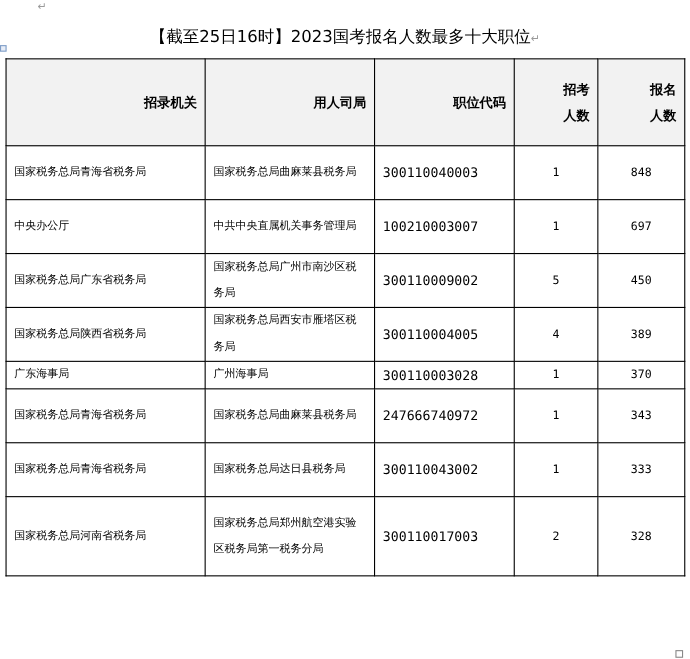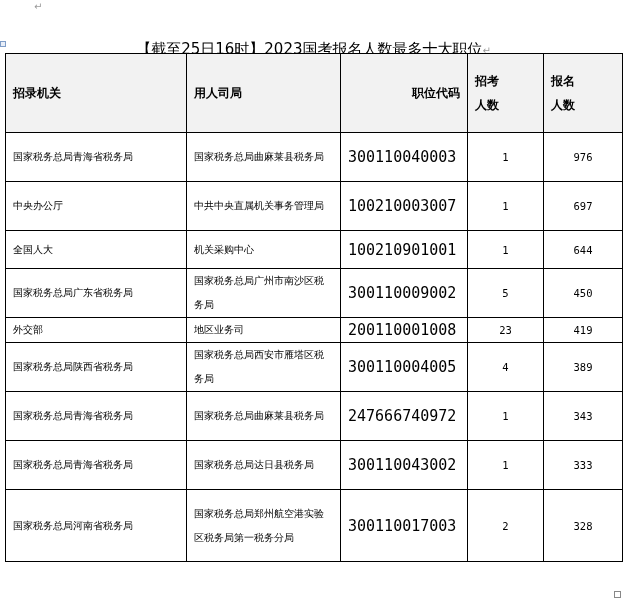--- a/index.html
+++ b/index.html
@@ -1,33 +1,33 @@
 <!DOCTYPE html>
 <html><head>
 <meta charset="utf-8">
 <style>
   html, body { margin: 0; padding: 0; background: #ffffff; }
   body { width: 627px; height: 599px; position: relative; overflow: hidden;
          font-family: "DejaVu Sans", "Liberation Sans", sans-serif; color: #000; }
   .para-mark { color: #9a9a9a; font-size: 10px; }
   .top-mark { position: absolute; left: 34px; top: 1px; }
-  .title { position: absolute; left: 0; top: 40px; width: 627px; text-align: center;
+  .title { position: absolute; left: 0; top: 24px; width: 627px; text-align: center;
            font-size: 15px; letter-spacing: 0px; white-space: nowrap; }
   .move-handle { position: absolute; left: 0; top: 41px; width: 6px; height: 6px;
                  border: 1px solid #7f9dc7; background: #e8eef8; box-sizing: border-box; }
   .resize-handle { position: absolute; left: 614px; top: 591px; width: 7px; height: 7px;
                    border: 1px solid #888; box-sizing: border-box; background: #fff; }
   table { position: absolute; left: 5px; top: 53px; border-collapse: collapse;
           table-layout: fixed; width: 617px; }
   td, th { border: 1.5px solid #000; font-size: 10px; padding: 0 7px; line-height: 24px;
            vertical-align: middle; font-weight: normal; }
-  th { background: #f2f2f2; font-weight: bold; font-size: 12px; height: 78px; text-align: left; }
+  th { background: #f2f2f2; font-weight: bold; font-size: 12px; height: 78px; text-align: right; }
   th .two { display: block; line-height: 24px; }
   td.num { text-align: center; font-family: "DejaVu Sans Mono", "Liberation Mono", monospace; font-size: 10.5px; }
-  td.code { font-family: "DejaVu Sans Mono", "Liberation Mono", monospace; font-size: 15px; }
+  td.code { font-family: "DejaVu Sans Mono", "Liberation Mono", monospace; font-size: 12px; }
 </style>
 </head>
 <body>
 
 <span class="para-mark top-mark">↵</span>
 <div class="title"><span>【截至25日16时】2023国考报名人数最多十大职位</span><span class="para-mark">↵</span></div>
 <div class="move-handle"></div>
 
 <table>
   <colgroup>
@@ -51,56 +51,49 @@
           <span class="two">人数</span>
         </th>
     </tr>
   </thead>
   <tbody>
     <tr style="height:49px">
       <td>国家税务总局青海省税务局</td>
       <td>国家税务总局曲麻莱县税务局</td>
       <td class="code">300110040003</td>
       <td class="num">1</td>
-      <td class="num">976</td>
+      <td class="num">848</td>
     </tr>
     <tr style="height:49px">
       <td>中央办公厅</td>
       <td>中共中央直属机关事务管理局</td>
       <td class="code">100210003007</td>
       <td class="num">1</td>
       <td class="num">697</td>
     </tr>
-    <tr style="height:38px">
-      <td>全国人大</td>
-      <td>机关采购中心</td>
-      <td class="code">100210901001</td>
-      <td class="num">1</td>
-      <td class="num">644</td>
-    </tr>
     <tr style="height:49px">
       <td>国家税务总局广东省税务局</td>
       <td>国家税务总局广州市南沙区税务局</td>
       <td class="code">300110009002</td>
       <td class="num">5</td>
       <td class="num">450</td>
     </tr>
-    <tr style="height:25px">
-      <td>外交部</td>
-      <td>地区业务司</td>
-      <td class="code">200110001008</td>
-      <td class="num">23</td>
-      <td class="num">419</td>
-    </tr>
     <tr style="height:49px">
       <td>国家税务总局陕西省税务局</td>
       <td>国家税务总局西安市雁塔区税务局</td>
       <td class="code">300110004005</td>
       <td class="num">4</td>
       <td class="num">389</td>
+    </tr>
+    <tr style="height:25px">
+      <td>广东海事局</td>
+      <td>广州海事局</td>
+      <td class="code">300110003028</td>
+      <td class="num">1</td>
+      <td class="num">370</td>
     </tr>
     <tr style="height:49px">
       <td>国家税务总局青海省税务局</td>
       <td>国家税务总局曲麻莱县税务局</td>
       <td class="code">247666740972</td>
       <td class="num">1</td>
       <td class="num">343</td>
     </tr>
     <tr style="height:49px">
       <td>国家税务总局青海省税务局</td>

